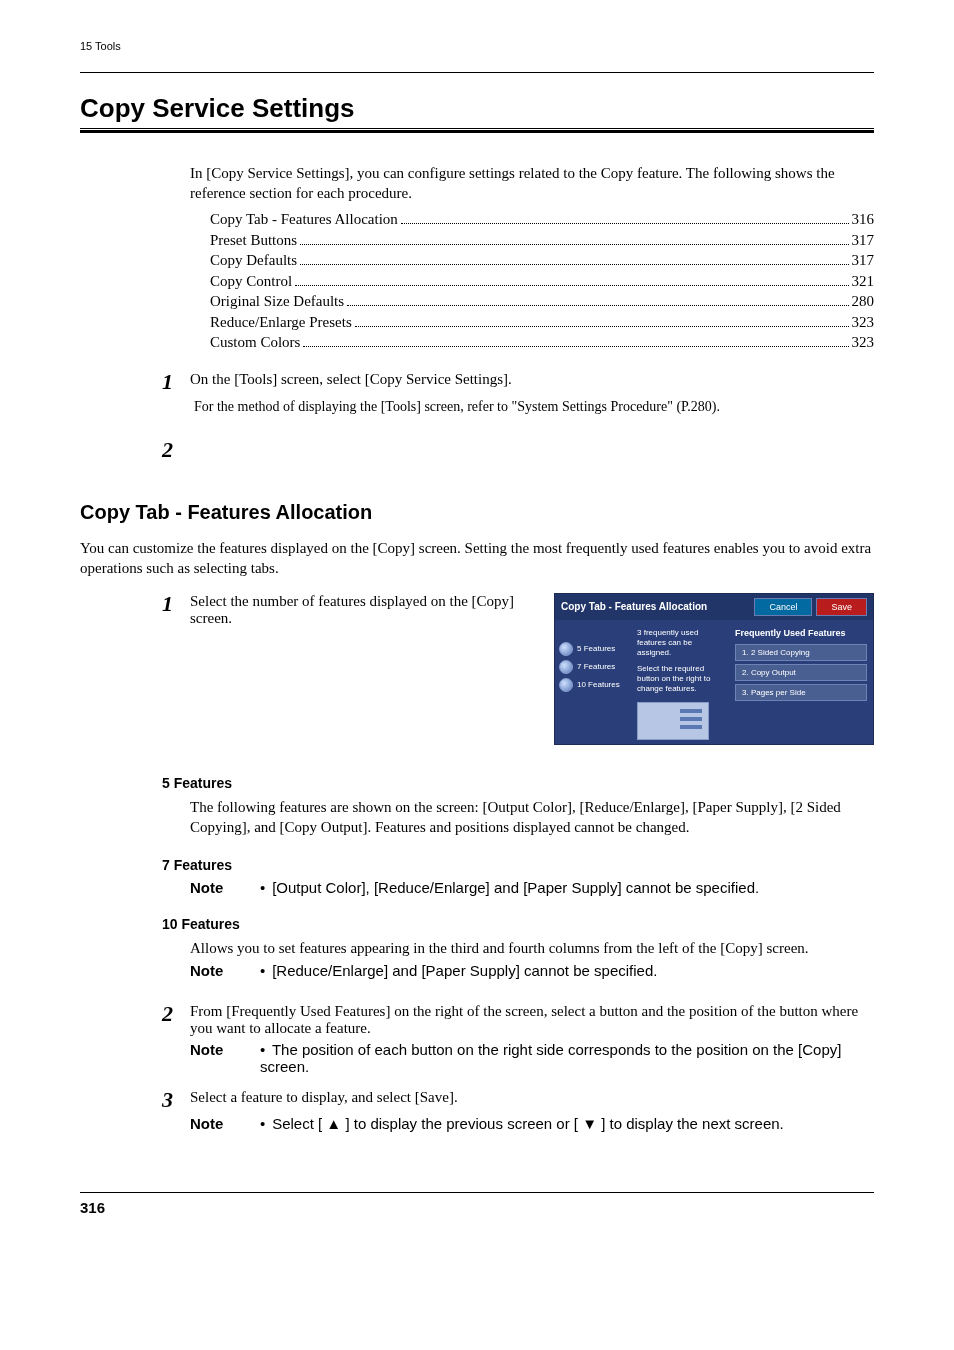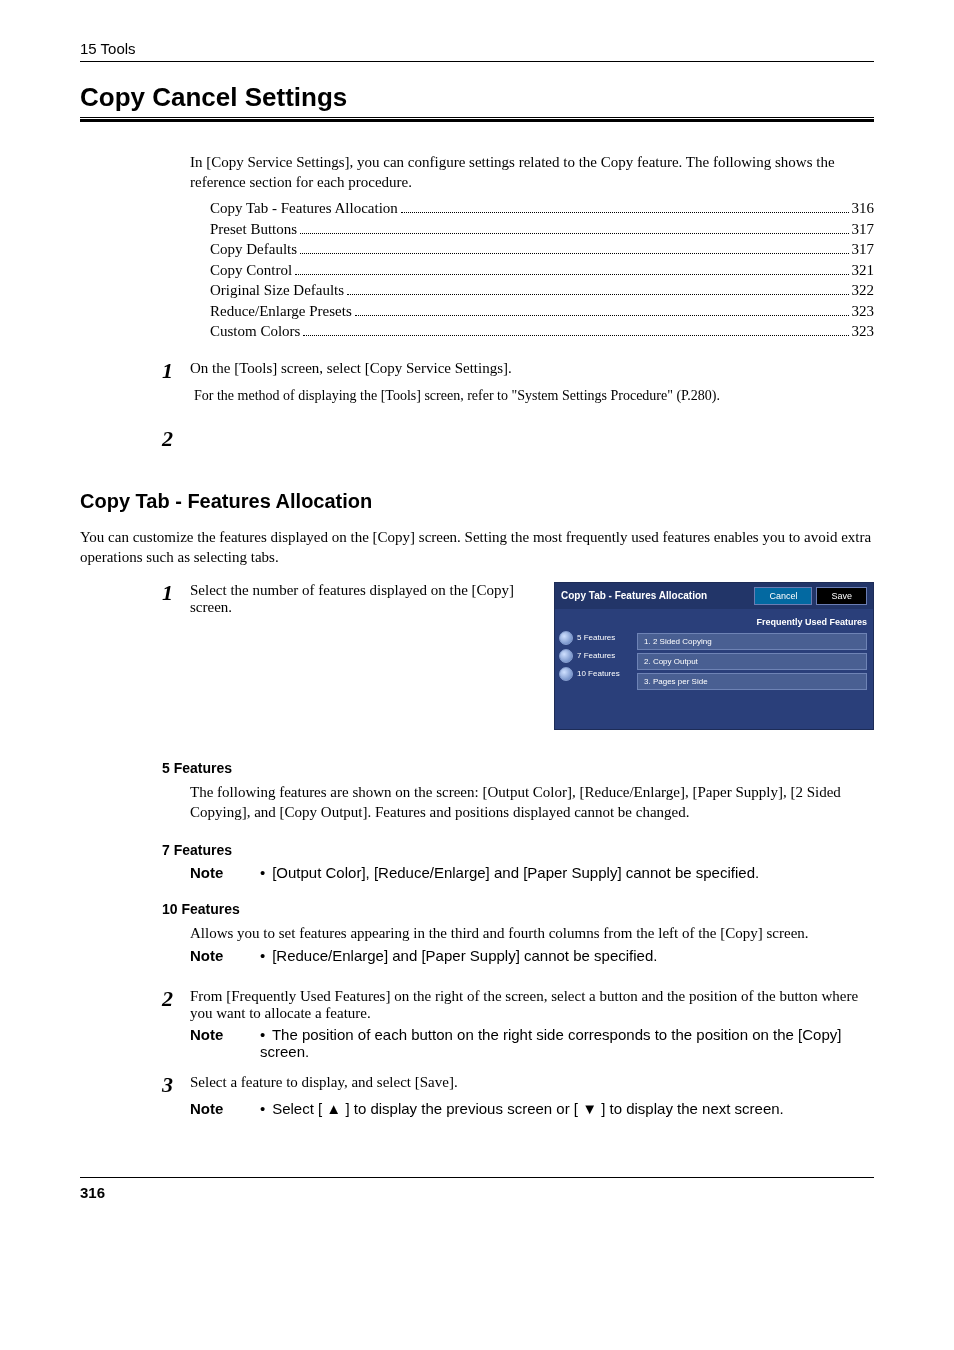--- a/index.html
+++ b/index.html
@@ -7,22 +7,22 @@
     margin: 0;
     font-family: Georgia, "Times New Roman", serif;
     color: #000;
     width: 954px;
   }
   .page {
     padding: 40px 80px 60px 80px;
   }
   .header {
     font-family: Arial, Helvetica, sans-serif;
-    font-size: 15px;
-    padding-bottom: 4px;
+    font-size: 11px;
+    padding-bottom: 20px;
     border-bottom: 1px solid #000;
     margin-bottom: 20px;
   }
   h1 {
     font-family: Arial, Helvetica, sans-serif;
     font-weight: 900;
     font-size: 26px;
     margin: 0 0 4px 0;
   }
   .h1-rule {
@@ -126,35 +126,35 @@
     padding: 4px 6px;
   }
   .mock-title { flex: 1; font-weight: bold; font-size: 10px; }
   .mock-btn {
     background: #0369a1;
     border: 1px solid #6a7db3;
     padding: 3px 14px;
     margin-left: 4px;
     font-size: 9px;
   }
-  .mock-btn.save { background: #000000; }
+  .mock-btn.save { background: #b91c1c; }
   .mock-body { display: flex; min-height: 120px; }
   .mock-col1 { width: 70px; padding: 18px 4px 4px 4px; }
   .mock-col2 { width: 90px; padding: 8px 4px 4px 4px; font-size: 8px; line-height: 1.25; }
   .mock-col3 { flex: 1; padding: 4px 6px 4px 4px; }
   .radio-row { display: flex; align-items: center; margin: 4px 0; }
   .radio-dot {
     width: 12px; height: 12px; border-radius: 50%;
     background: radial-gradient(circle at 35% 35%, #cfe0ff, #5a7ab8);
     margin-right: 4px; flex: 0 0 12px;
     border: 1px solid #88a0d0;
   }
   .radio-label { font-size: 8px; }
   .col3-head {
-    text-align: right;
+    text-align: left;
     font-weight: bold;
     font-size: 9px;
     padding: 4px 0 6px 0;
   }
   .list-btn {
     background: #495f92;
     border: 1px solid #6e83b5;
     padding: 3px 6px;
     margin-bottom: 3px;
     font-size: 8px;
@@ -179,21 +179,21 @@
   }
   .clearfix::after { content:""; display:block; clear:both; }
 </style>
 </head>
 <body>
 
 <div class="page">
 
   <div class="header">15 Tools</div>
 
-  <h1>Copy Cancel Settings</h1>
+  <h1>Copy Service Settings</h1>
   <div class="h1-rule"></div>
 
   <div class="body-indent">
     <p class="para">In [Copy Service Settings], you can configure settings related to the Copy feature. The following shows the reference section for each procedure.</p>
 
     <div class="toc">
       <div class="toc-row">
         <span class="toc-label">Copy Tab - Features Allocation</span>
         <span class="toc-dots"></span>
         <span class="toc-page">316</span>
@@ -209,21 +209,21 @@
         <span class="toc-page">317</span>
       </div>
       <div class="toc-row">
         <span class="toc-label">Copy Control</span>
         <span class="toc-dots"></span>
         <span class="toc-page">321</span>
       </div>
       <div class="toc-row">
         <span class="toc-label">Original Size Defaults</span>
         <span class="toc-dots"></span>
-        <span class="toc-page">322</span>
+        <span class="toc-page">280</span>
       </div>
       <div class="toc-row">
         <span class="toc-label">Reduce/Enlarge Presets</span>
         <span class="toc-dots"></span>
         <span class="toc-page">323</span>
       </div>
       <div class="toc-row">
         <span class="toc-label">Custom Colors</span>
         <span class="toc-dots"></span>
         <span class="toc-page">323</span>
@@ -261,20 +261,26 @@
             </div>
             <div class="radio-row">
               <div class="radio-dot"></div>
               <div class="radio-label">7 Features</div>
             </div>
             <div class="radio-row">
               <div class="radio-dot"></div>
               <div class="radio-label">10 Features</div>
             </div>
           </div>
+          <div class="mock-col2">
+            <div>3 frequently used features can be assigned.</div>
+            <div style="height:6px"></div>
+            <div>Select the required button on the right to change features.</div>
+            <div class="preview"></div>
+          </div>
           <div class="mock-col3">
             <div class="col3-head">Frequently Used Features</div>
             <div class="list-btn">1. 2 Sided Copying</div>
             <div class="list-btn">2. Copy Output</div>
             <div class="list-btn">3. Pages per Side</div>
           </div>
         </div>
       </div>
     </div>
 

